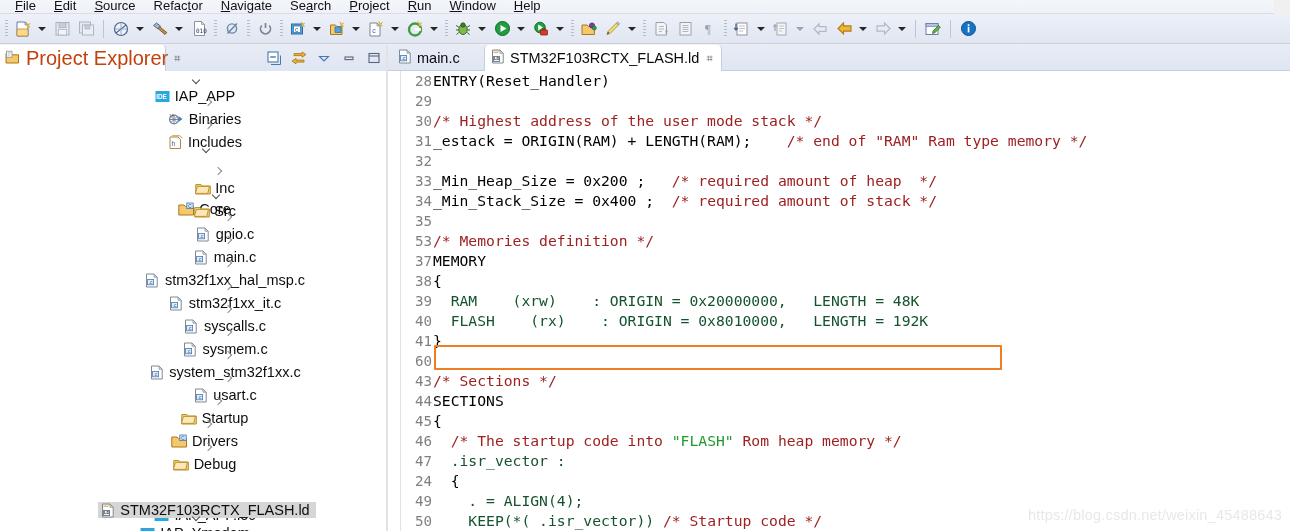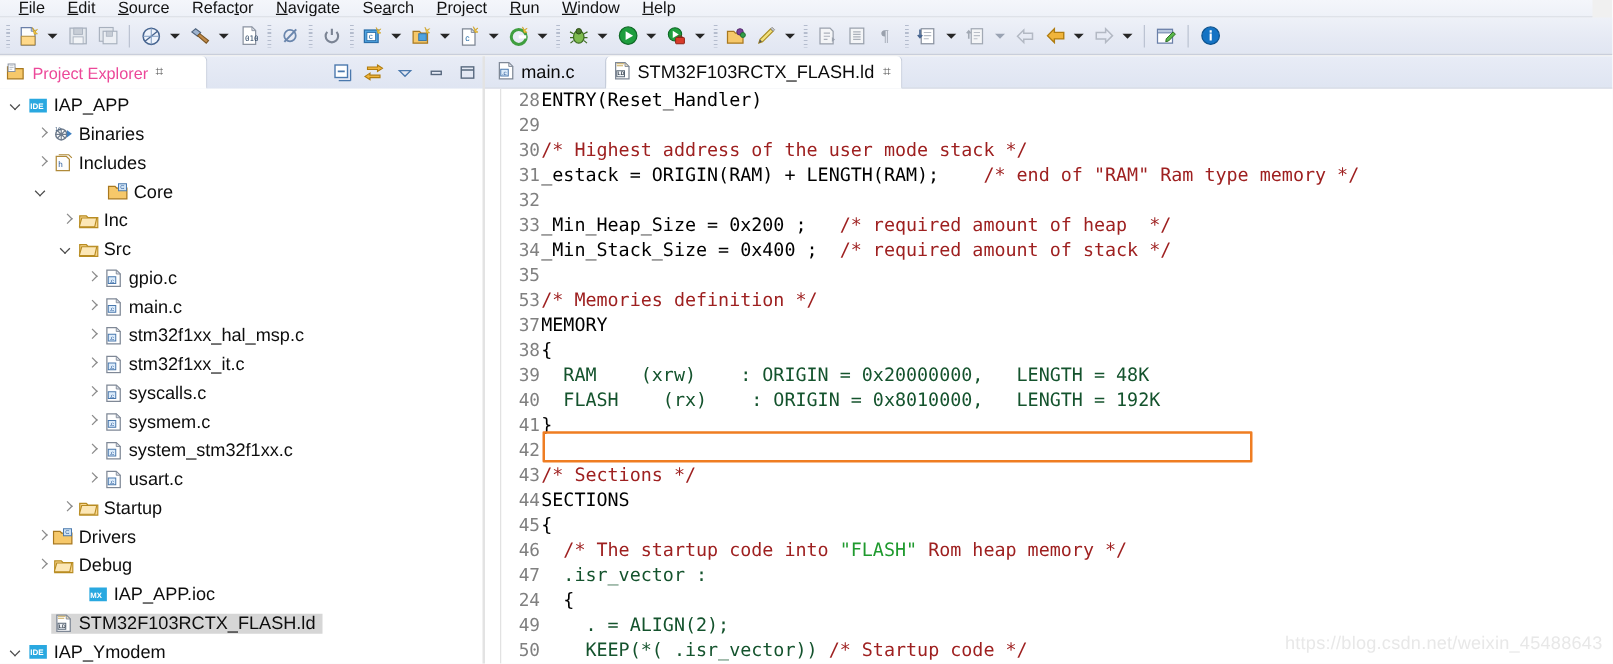--- a/index.html
+++ b/index.html
@@ -90,21 +90,21 @@
   .pe-tab {
     position: absolute; left: 0; top: 0;
     height: 26px; width: 166px;
     background: #ffffff;
     border-top-right-radius: 4px;
     display: flex; align-items: center;
     padding-left: 5px;
     border-right: 1px solid #c6cddb;
   }
   .pe-tab-title {
-    font-size: 13px; color: #ec4899;
+    font-size: 20px; color: #c2410c;
     margin-left: 5px; white-space: nowrap;
   }
   .pe-tab-close {
     margin-left: 6px; font-size: 11px; color: #555;
   }
   .pe-tools {
     position: absolute; right: 6px; top: 0;
     height: 26px; display: flex; align-items: center; gap: 9px;
   }
   .pe-tool { width: 16px; height: 16px; display:flex; align-items:center; justify-content:center;}
@@ -116,20 +116,21 @@
     padding-top: 2px;
     overflow: hidden;
   }
   .row {
     height: 23px;
     display: flex; align-items: center;
     font-size: 14.5px;
     color: #0d0d0d;
     white-space: nowrap;
     position: relative;
+    flex-direction: column;
   }
   .row .tw {
     width: 15px; height: 23px;
     display: flex; align-items: center; justify-content: center;
     flex: 0 0 15px;
   }
   .chev { width: 9px; height: 9px; position: relative; }
   .chev.right::after {
     content:""; position:absolute; left:2px; top:0px;
     width:5px; height:5px;
@@ -890,28 +891,28 @@
           <div class="cline"><span class="gut">32</span><span class="ctext"></span></div>
           <div class="cline"><span class="gut">33</span><span class="ctext"><span class="c-blk">_Min_Heap_Size = 0x200 ;   </span><span class="c-com">/* required amount of heap  */</span></span></div>
           <div class="cline"><span class="gut">34</span><span class="ctext"><span class="c-blk">_Min_Stack_Size = 0x400 ;  </span><span class="c-com">/* required amount of stack */</span></span></div>
           <div class="cline"><span class="gut">35</span><span class="ctext"></span></div>
           <div class="cline"><span class="gut">53</span><span class="ctext"><span class="c-com">/* Memories definition */</span></span></div>
           <div class="cline"><span class="gut">37</span><span class="ctext"><span class="c-blk">MEMORY</span></span></div>
           <div class="cline"><span class="gut">38</span><span class="ctext"><span class="c-blk">{</span></span></div>
           <div class="cline"><span class="gut">39</span><span class="ctext"><span class="c-blue">  RAM    (xrw)    : ORIGIN = 0x20000000,   LENGTH = 48K</span></span></div>
           <div class="cline"><span class="gut">40</span><span class="ctext"><span class="c-blue">  FLASH    (rx)    : ORIGIN = 0x8010000,   LENGTH = 192K</span></span></div>
           <div class="cline"><span class="gut">41</span><span class="ctext"><span class="c-blk">}</span></span></div>
-          <div class="cline"><span class="gut">42</span><span class="ctext"></span></div>
+          <div class="cline"><span class="gut">60</span><span class="ctext"></span></div>
           <div class="cline"><span class="gut">43</span><span class="ctext"><span class="c-com">/* Sections */</span></span></div>
           <div class="cline"><span class="gut">44</span><span class="ctext"><span class="c-blk">SECTIONS</span></span></div>
           <div class="cline"><span class="gut">45</span><span class="ctext"><span class="c-blk">{</span></span></div>
           <div class="cline"><span class="gut">46</span><span class="ctext"><span class="c-com">  /* The startup code into </span><span class="c-str">"FLASH"</span><span class="c-com"> Rom heap memory */</span></span></div>
           <div class="cline"><span class="gut">47</span><span class="ctext"><span class="c-blue">  .isr_vector :</span></span></div>
           <div class="cline"><span class="gut">24</span><span class="ctext"><span class="c-blk">  {</span></span></div>
-          <div class="cline"><span class="gut">49</span><span class="ctext"><span class="c-blue">    . = ALIGN(2);</span></span></div>
+          <div class="cline"><span class="gut">49</span><span class="ctext"><span class="c-blue">    . = ALIGN(4);</span></span></div>
           <div class="cline"><span class="gut">50</span><span class="ctext"><span class="c-blue">    KEEP(*( .isr_vector)) </span><span class="c-com">/* Startup code */</span></span></div>
         </div>
       <div class="hl-box-code"></div>
     </div>
   </div>
 
   <div class="watermark">https://blog.csdn.net/weixin_45488643</div>
 </div>
 
 </body></html>

